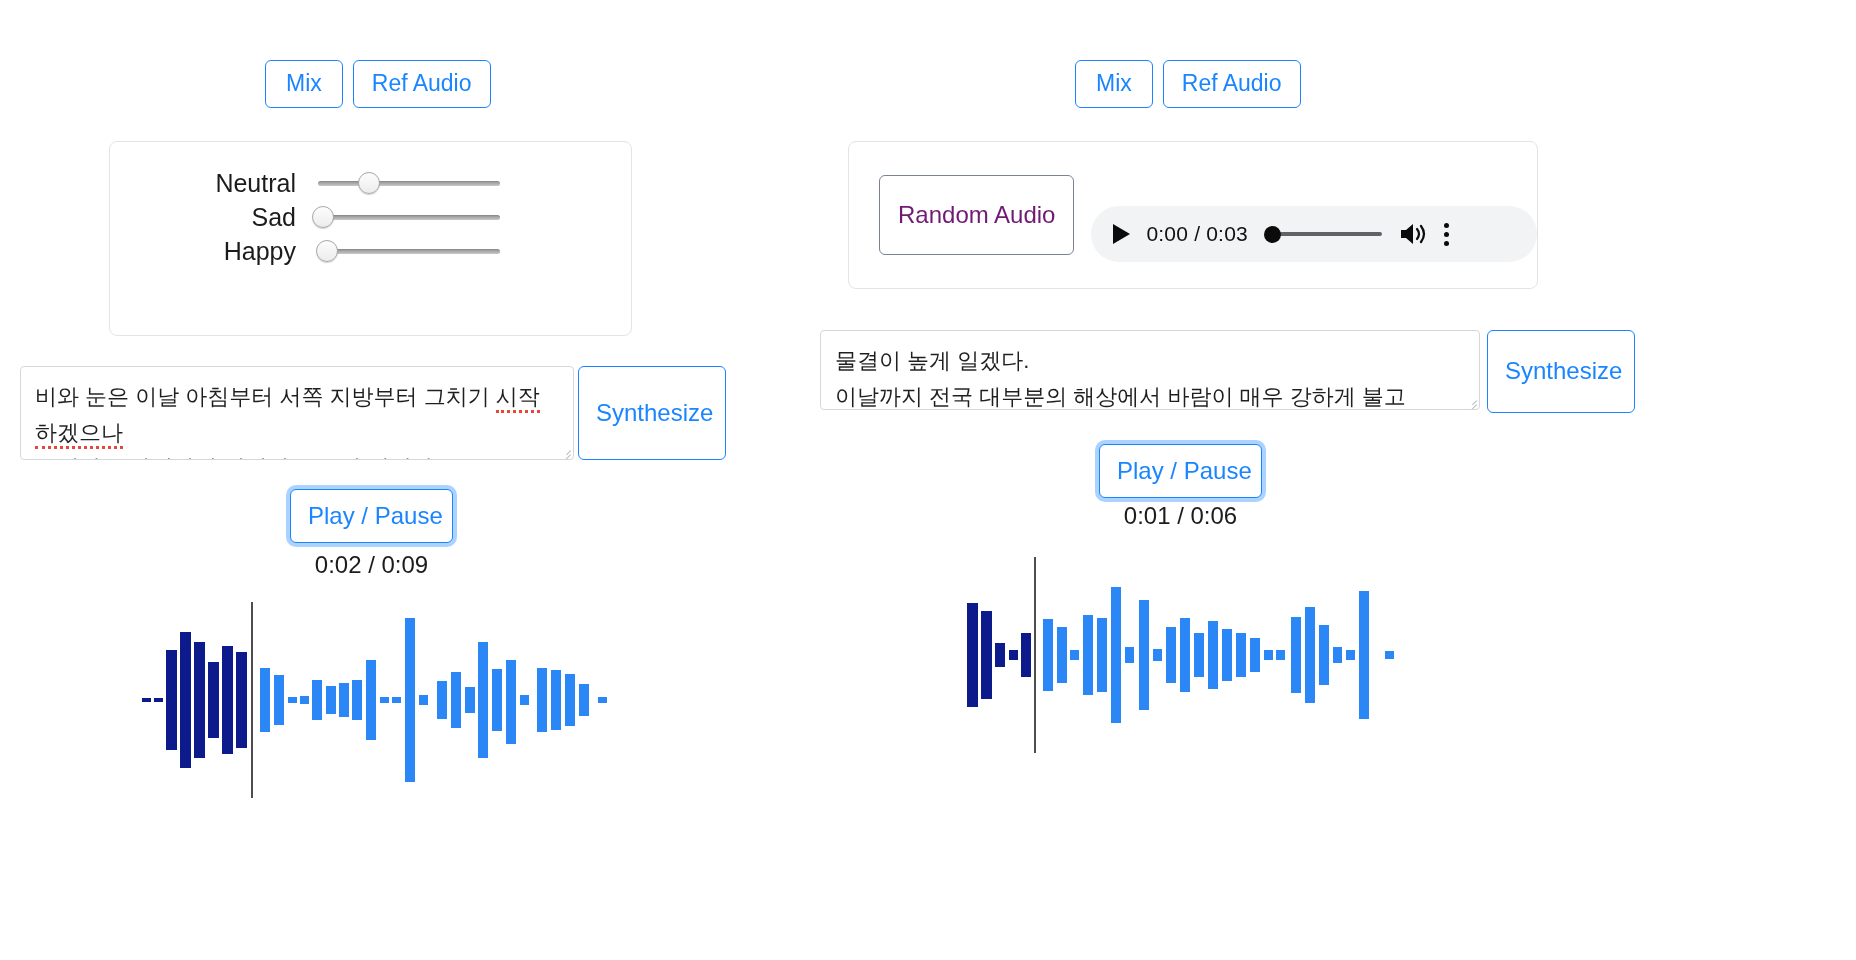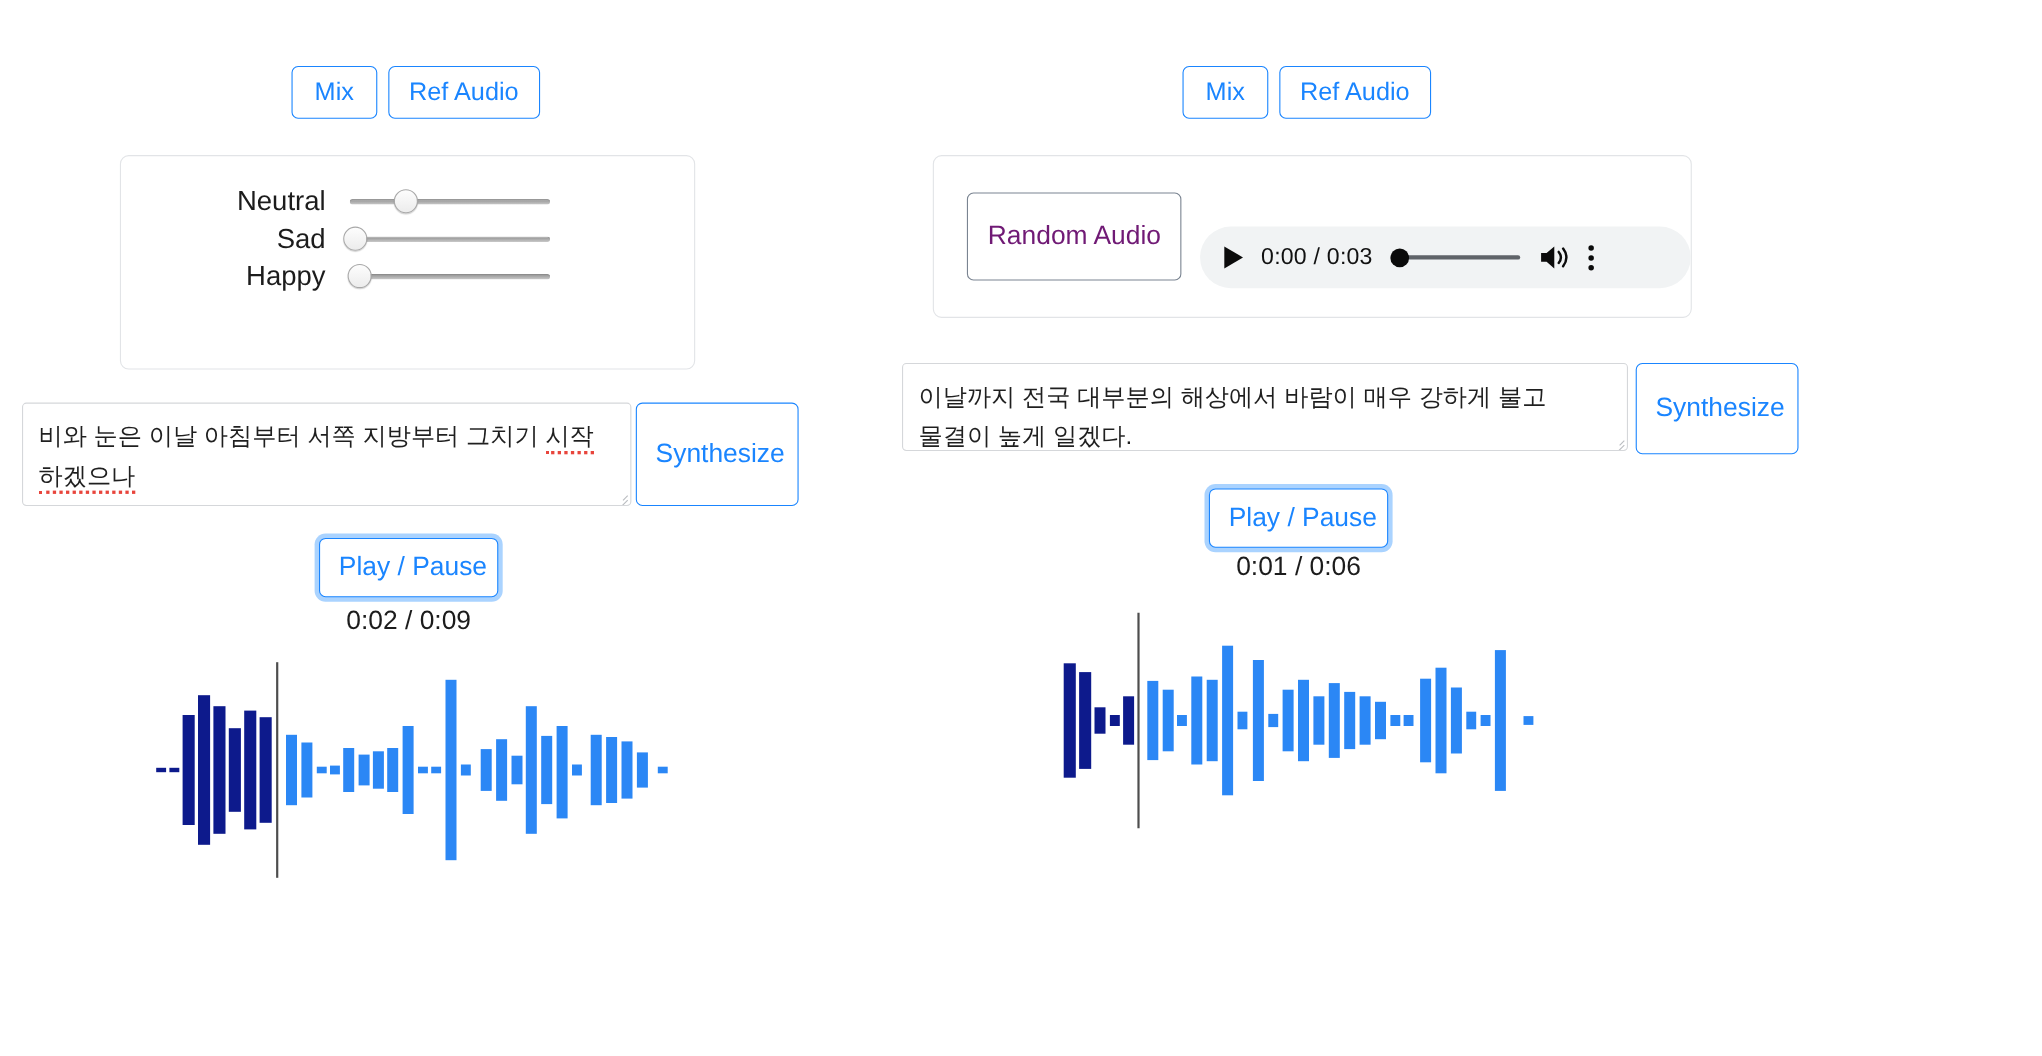--- a/index.html
+++ b/index.html
@@ -294,22 +294,22 @@
         <div class="ap-kebab">
           <i></i>
             <i></i>
             <i></i>
         </div>
       </div>
     </div>
 
     <div class="text-row" style="position:absolute;left:0px;top:330px;">
       <div class="ta" style="width:660px;height:80px;">
+        <div>물결이 높게 일겠다.</div>
         <div>이날까지 전국 대부분의 해상에서 바람이 매우 강하게 불고</div>
-        <div>물결이 높게 일겠다.</div>
         <div class="resize-grip"></div>
       </div>
       <button class="btn-outline" style="margin-left:7px;width:148px;height:83px;font-size:24px;">Synthesize</button>
     </div>
 
     <button class="btn-outline btn-focus" style="position:absolute;left:279px;top:444px;width:163px;height:54px;font-size:24px;">Play / Pause</button>
     <div class="time-caption" style="position:absolute;left:279px;top:502px;width:163px;">0:01 / 0:06</div>
 
     <div class="wave" style="position:absolute;left:145px;top:555px;width:440px;height:200px;">
       <svg width="440" height="200" viewBox="0 0 440 200">

